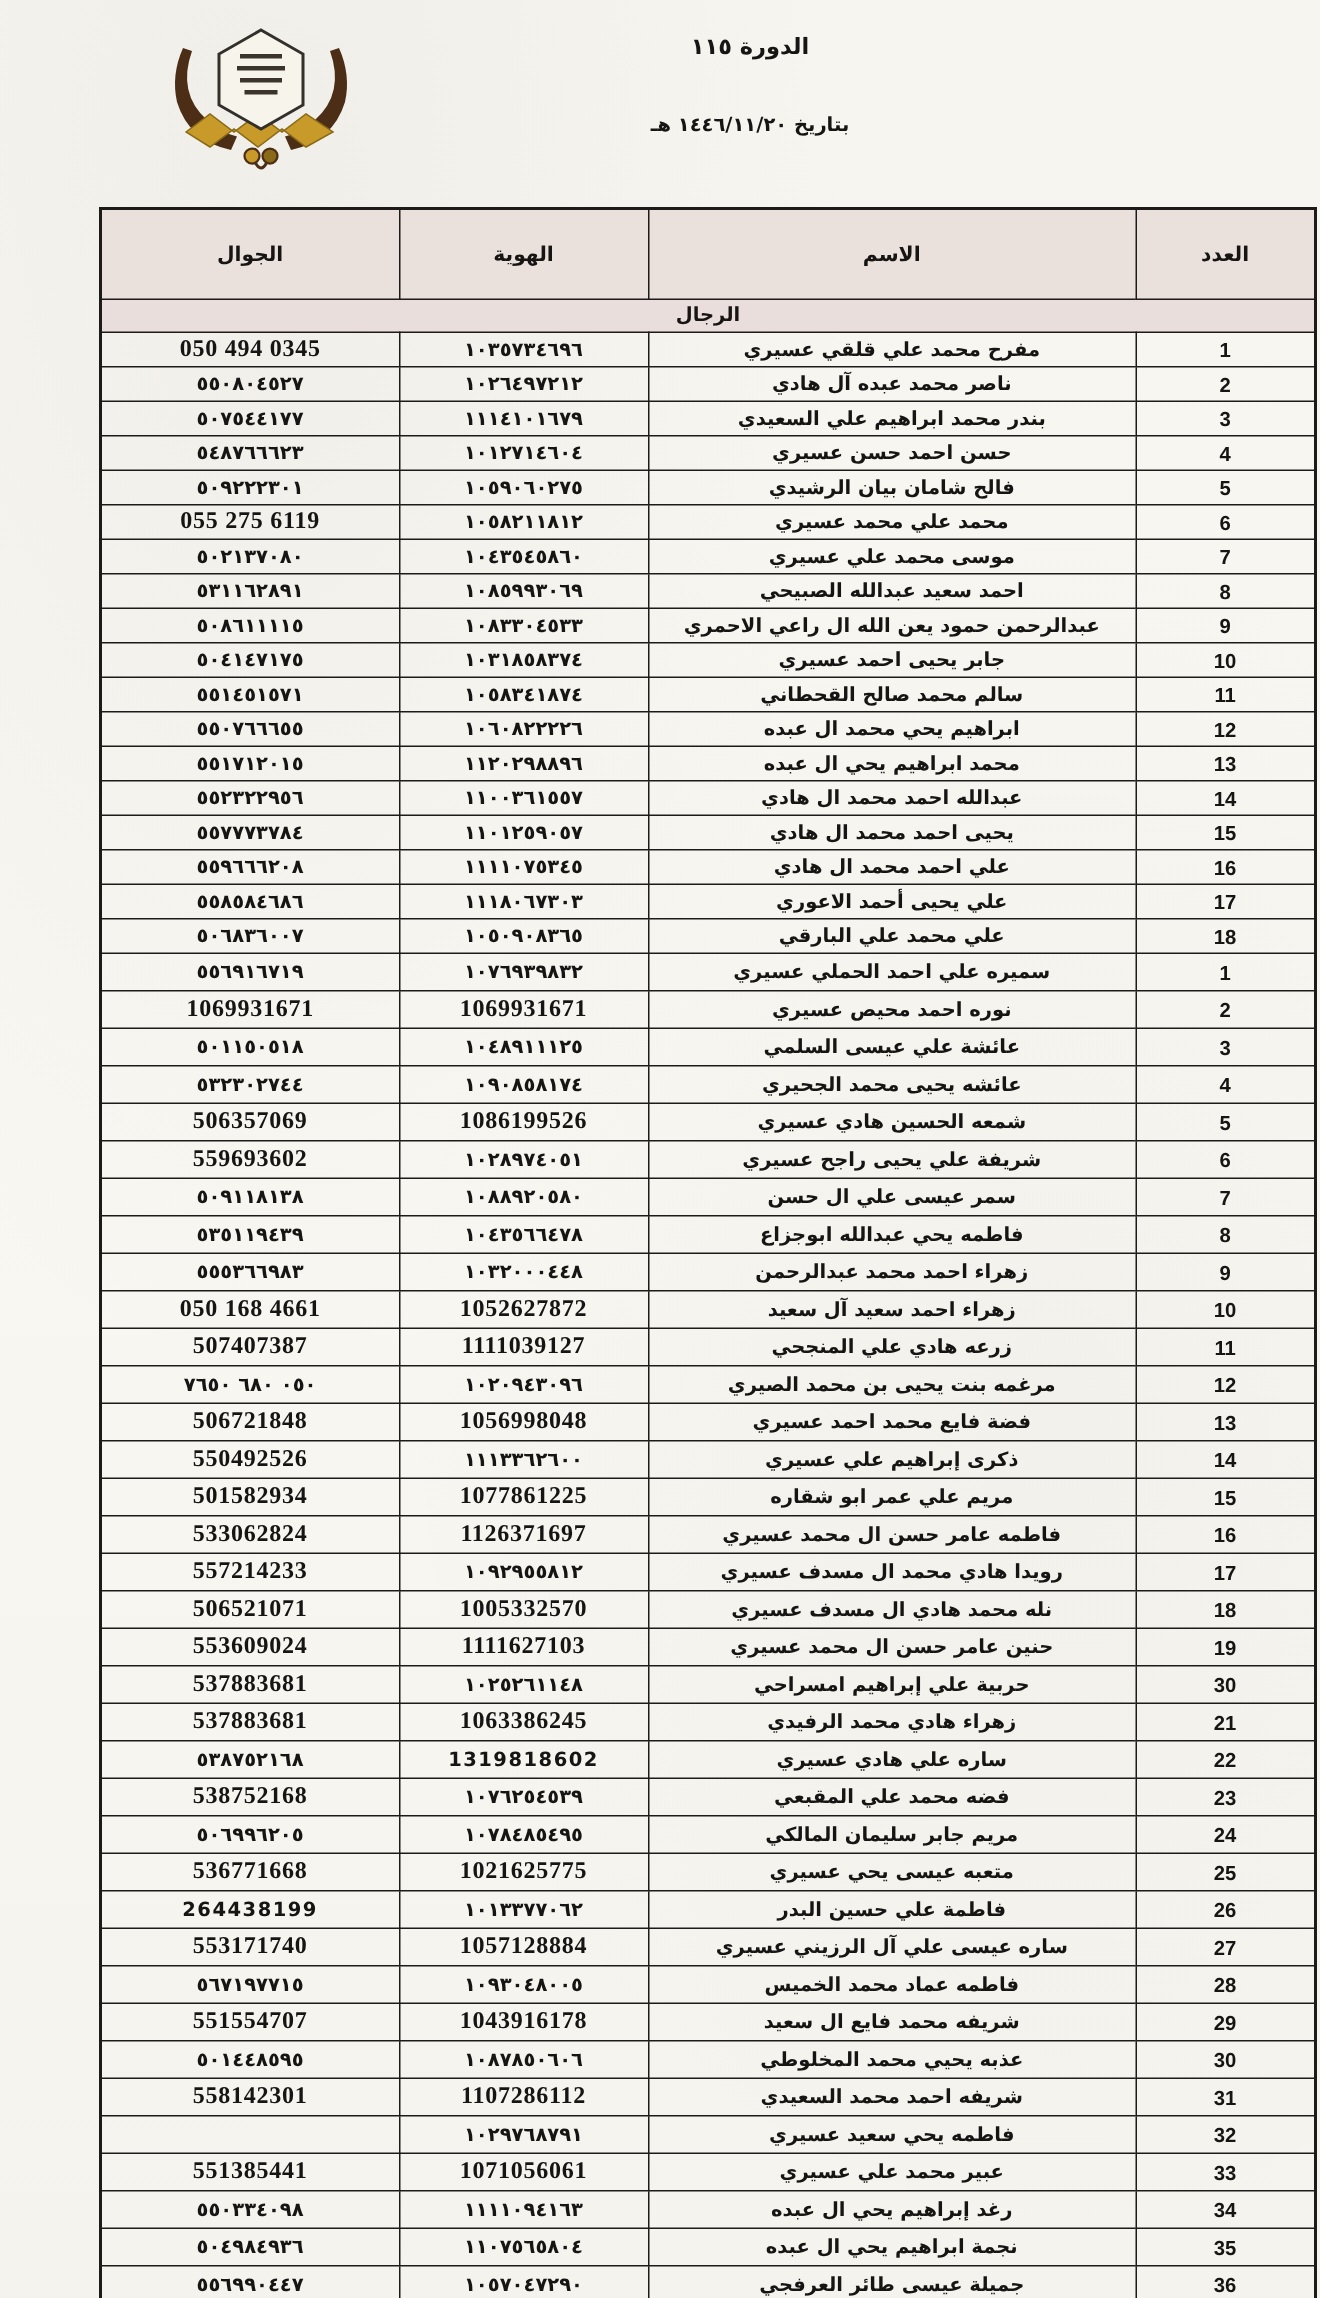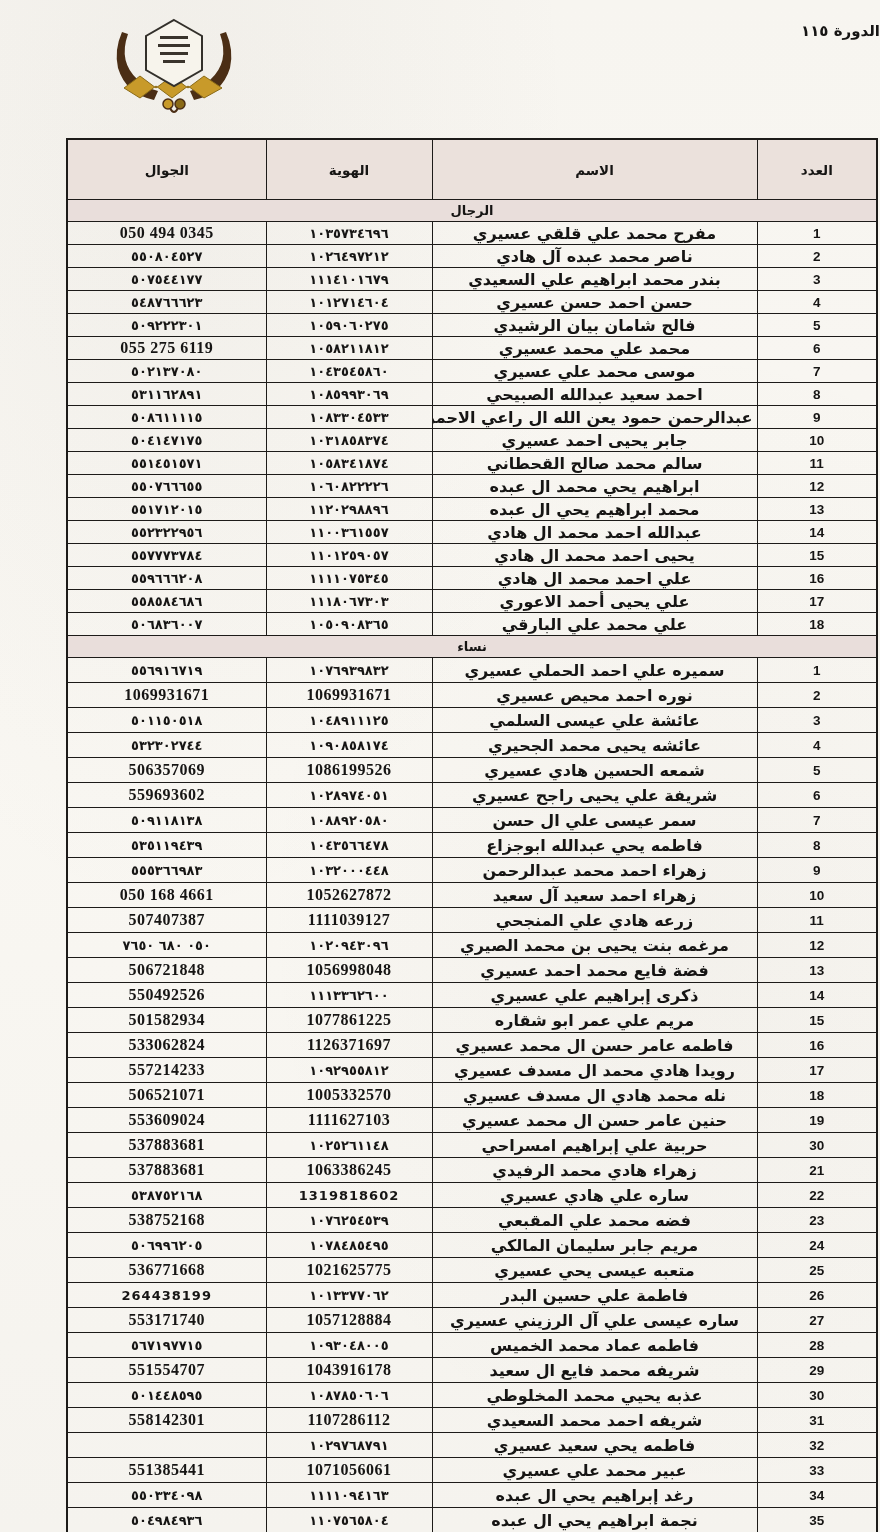--- a/index.html
+++ b/index.html
@@ -10,41 +10,41 @@
     background:#f8f6f1;
     background-image:
       radial-gradient(ellipse at 20% 10%, rgba(120,110,100,0.05), transparent 40%),
       radial-gradient(ellipse at 80% 60%, rgba(120,110,100,0.04), transparent 45%),
       linear-gradient(180deg, #f7f5f0 0%, #f9f7f2 50%, #f5f3ee 100%);
     font-family:"DejaVu Sans","Liberation Sans",sans-serif;
     color:#161514;
     overflow:hidden;
   }
   .logo{position:absolute;top:12px;left:110px;width:128px;height:108px;}
-  .head-block{position:absolute;top:22px;left:0;width:100%;text-align:right;direction:rtl;}
+  .head-block{position:absolute;top:22px;left:0;width:100%;text-align:center;direction:rtl;}
   .head-title{font-size:15px;font-weight:700;letter-spacing:.5px;margin:0 0 0 120px;}
   .head-date{font-size:13px;font-weight:700;margin:36px 0 2px 120px;}
   .head-duration{font-size:12.5px;font-weight:700;margin:0 0 0 120px;}
   table.roster{
     position:absolute;top:138px;left:66px;
     width:810px;border-collapse:collapse;direction:rtl;
     table-layout:fixed;
   }
   table.roster, table.roster td, table.roster th{border:1.4px solid #1d1b19;}
   table.roster{border-width:2px;}
   th{height:27px;background:#ebe1dc;font-size:13.5px;font-weight:700;padding:16px;}
   td{padding:0 4px;overflow:hidden;white-space:nowrap;}
   tr.section-row td{
     height:21px;background:#e9dedb;text-align:center;
     font-size:13px;font-weight:700;margin-left:12px;
   }
   tr.data-row.sec-0 td{height:22px;}
   tr.data-row.sec-1 td{height:24px;}
   .num-cell{text-align:center;font-weight:700;font-size:13.5px;font-family:"Liberation Sans","DejaVu Sans",sans-serif;}
-  .name-cell{text-align:center;font-size:16px;font-weight:700;}
+  .name-cell{text-align:center;font-size:13px;font-weight:700;}
   .id-cell,.mobile-cell{
     text-align:center;direction:ltr;unicode-bidi:isolate;
     font-size:13px;font-weight:700;letter-spacing:1px;
   }
   .id-cell.latin,.mobile-cell.latin{
     font-size:16px;letter-spacing:.5px;
     font-family:Liberation Serif, serif;
   }
 </style>
 </head>
@@ -66,20 +66,21 @@
     <rect x="50" y="40" width="28" height="3" fill="#3a342c"></rect>
     <rect x="53" y="48" width="22" height="3" fill="#3a342c"></rect>
 
     <circle cx="58" cy="92" r="5" fill="#c89a2a" stroke="#4b2e15" stroke-width="1.5"></circle>
     <circle cx="70" cy="92" r="5" fill="#8a6a16" stroke="#4b2e15" stroke-width="1.5"></circle>
     <path d="M60,96 q4,8 8,0" fill="none" stroke="#4b2e15" stroke-width="2"></path>
   </svg>
 
   <div class="head-block">
     <div class="head-title">الدورة ١١٥</div>
+    <div class="head-date">بتاريخ ١٤٤٦/١١/٢٠ هـ</div>
   </div>
 
   <table class="roster">
     <colgroup>
       <col style="width:120px">
       <col style="width:325px">
       <col style="width:166px">
       <col style="width:199px">
     </colgroup>
     <thead>
@@ -195,23 +196,20 @@
           <td class="name-cell">علي يحيى أحمد الاعوري</td>
           <td class="id-cell">١١١٨٠٦٧٣٠٣</td>
           <td class="mobile-cell">٥٥٨٥٨٤٦٨٦</td>
         </tr>
         <tr class="data-row sec-0">
           <td class="num-cell">18</td>
           <td class="name-cell">علي محمد علي البارقي</td>
           <td class="id-cell">١٠٥٠٩٠٨٣٦٥</td>
           <td class="mobile-cell">٥٠٦٨٣٦٠٠٧</td>
         </tr>
-        <tr class="section-row">
-          <td colspan="4">نساء</td>
-        </tr>
         <tr class="data-row sec-1">
           <td class="num-cell">1</td>
           <td class="name-cell">سميره علي احمد الحملي عسيري</td>
           <td class="id-cell">١٠٧٦٩٣٩٨٣٢</td>
           <td class="mobile-cell">٥٥٦٩١٦٧١٩</td>
         </tr>
         <tr class="data-row sec-1">
           <td class="num-cell">2</td>
           <td class="name-cell">نوره احمد محيص عسيري</td>
           <td class="id-cell latin">1069931671</td>

